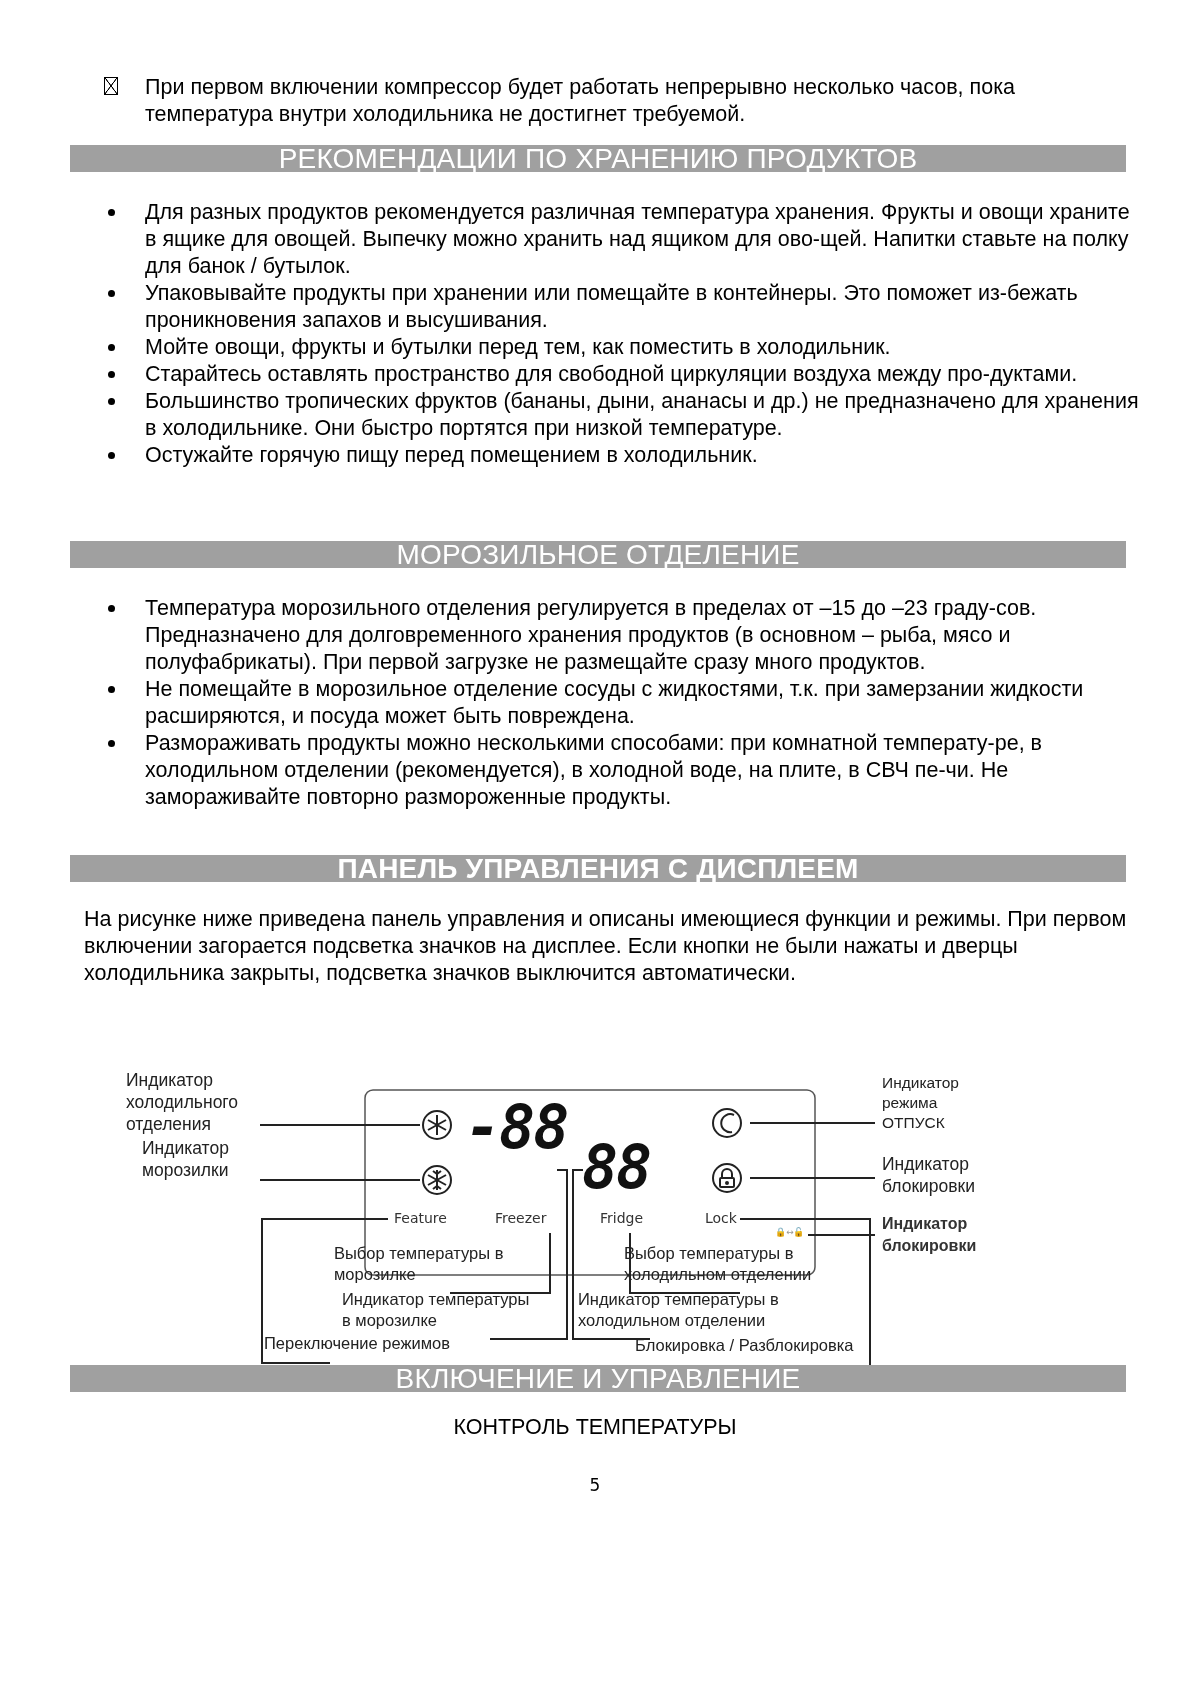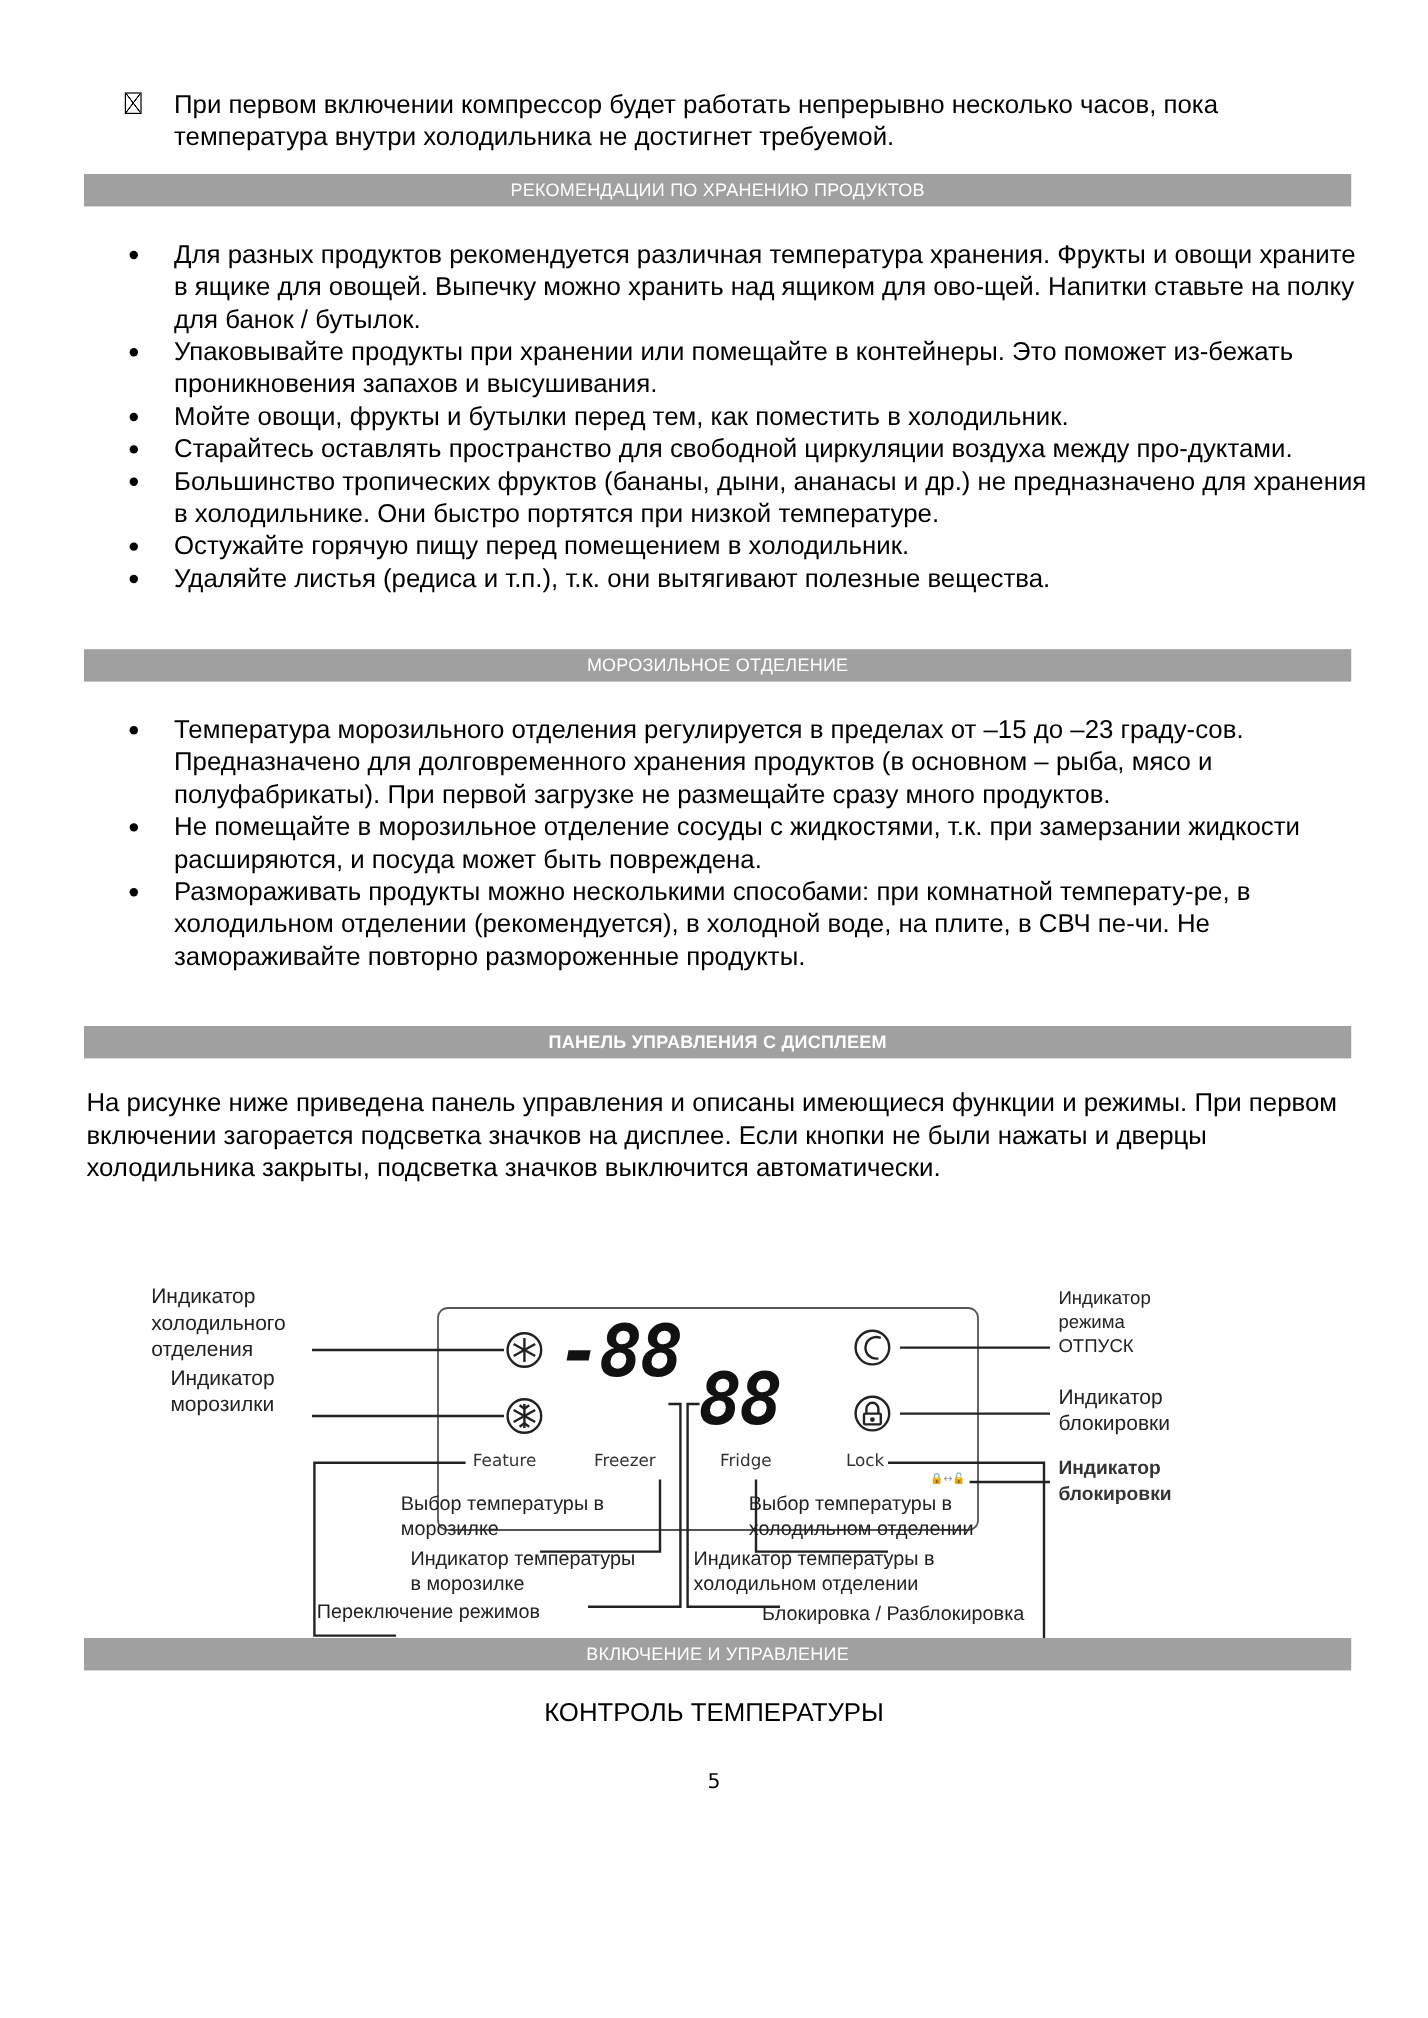--- a/index.html
+++ b/index.html
@@ -13,21 +13,21 @@
   .intro-note .box-icon { position: absolute; left: 0; top: 0; width: 14px; height: 18px; font-size: 17px; line-height: 22px; }
   .intro-note .box-icon::before { content: ""; position: absolute; left: 0; top: 3px; width: 12px; height: 16px; border: 1px solid #000; }
   .intro-note .box-icon::after { content: ""; position: absolute; left: 1px; top: 4px; width: 12px; height: 16px;
     background: linear-gradient(to top right, transparent 47%, #000 49%, #000 52%, transparent 54%),
                 linear-gradient(to top left, transparent 47%, #000 49%, #000 52%, transparent 54%); }
   .intro-note .text { position: absolute; left: 41px; top: 0; width: 1000px; }
 
   .section-bar {
     position: absolute; left: 70px; width: 1056px; height: 27px;
     background: #a0a0a0; color: #fff; text-align: center;
-    font-size: 15px; line-height: 27px; letter-spacing: 0.2px;
+    font-size: 28px; line-height: 27px; letter-spacing: 0.2px;
   }
   .bullets { position: absolute; left: 104px; width: 1040px; margin: 0; padding: 0; list-style: none; }
   .bullets li { position: relative; padding-left: 41px; }
   .bullets li .dot { position: absolute; left: 4px; top: 10px; width: 7px; height: 7px; border-radius: 50%; background: #000; }
 
   .para { position: absolute; left: 72px; top: 974px; width: 1060px; }
 
   .diagram { position: absolute; left: 120px; top: 1075px; width: 960px; height: 320px; }
   .diagram .lbl { position: absolute; font-size: 17.5px; line-height: 22px; color: #222; white-space: nowrap; }
   .diagram .lbl.bold { font-weight: bold; color: #333; }
@@ -48,32 +48,31 @@
   </div>
 
   <div class="section-bar" style="top:145px;">РЕКОМЕНДАЦИИ ПО ХРАНЕНИЮ ПРОДУКТОВ</div>
   <ul class="bullets txt" style="top:199px;">
     <li><span class="dot"></span><span>Для разных продуктов рекомендуется различная температура хранения. Фрукты и овощи храните в ящике для овощей. Выпечку можно хранить над ящиком для ово-щей. Напитки ставьте на полку для банок / бутылок.</span></li>
     <li><span class="dot"></span><span>Упаковывайте продукты при хранении или помещайте в контейнеры. Это поможет из-бежать проникновения запахов и высушивания.</span></li>
     <li><span class="dot"></span><span>Мойте овощи, фрукты и бутылки перед тем, как поместить в холодильник.</span></li>
     <li><span class="dot"></span><span>Старайтесь оставлять пространство для свободной циркуляции воздуха между про-дуктами.</span></li>
     <li><span class="dot"></span><span>Большинство тропических фруктов (бананы, дыни, ананасы и др.) не предназначено для хранения в холодильнике. Они быстро портятся при низкой температуре.</span></li>
     <li><span class="dot"></span><span>Остужайте горячую пищу перед помещением в холодильник.</span></li>
-    <li><span class="dot"></span><span>Удаляйте листья (редиса и т.п.), т.к. они вытягивают полезные вещества.</span></li>
   </ul>
 
   <div class="section-bar" style="top:541px;">МОРОЗИЛЬНОЕ ОТДЕЛЕНИЕ</div>
   <ul class="bullets txt" style="top:595px;">
     <li><span class="dot"></span><span>Температура морозильного отделения регулируется в пределах от –15 до –23 граду-сов. Предназначено для долговременного хранения продуктов (в основном – рыба, мясо и полуфабрикаты). При первой загрузке не размещайте сразу много продуктов.</span></li>
     <li><span class="dot"></span><span>Не помещайте в морозильное отделение сосуды с жидкостями, т.к. при замерзании жидкости расширяются, и посуда может быть повреждена.</span></li>
     <li><span class="dot"></span><span>Размораживать продукты можно несколькими способами: при комнатной температу-ре, в холодильном отделении (рекомендуется), в холодной воде, на плите, в СВЧ пе-чи. Не замораживайте повторно размороженные продукты.</span></li>
   </ul>
 
   <div class="section-bar" style="top:855px;font-weight:bold;">ПАНЕЛЬ УПРАВЛЕНИЯ С ДИСПЛЕЕМ</div>
-  <div class="para txt" style="top:906px;">На рисунке ниже приведена панель управления и описаны имеющиеся функции и режимы. При первом включении загорается подсветка значков на дисплее. Если кнопки не были нажаты и дверцы холодильника закрыты, подсветка значков выключится автоматически.</div>
+  <div class="para txt" style="top:906px;margin-left:12px;">На рисунке ниже приведена панель управления и описаны имеющиеся функции и режимы. При первом включении загорается подсветка значков на дисплее. Если кнопки не были нажаты и дверцы холодильника закрыты, подсветка значков выключится автоматически.</div>
 
   <div class="diagram">
     <svg width="960" height="320" viewBox="0 0 960 320">
 
       <rect x="245" y="15" width="450" height="185" rx="8" ry="8" fill="none" stroke="#555" stroke-width="1.5"></rect>
 
       <g stroke="#222" stroke-width="2" fill="none">
         <circle cx="317" cy="50" r="14"></circle>
         <line x1="317" y1="40" x2="317" y2="60"></line>
         <line x1="308" y1="45" x2="326" y2="55"></line>

